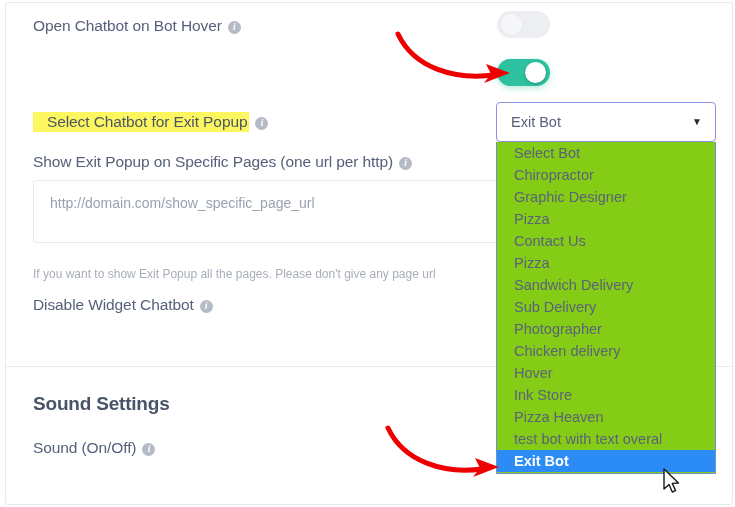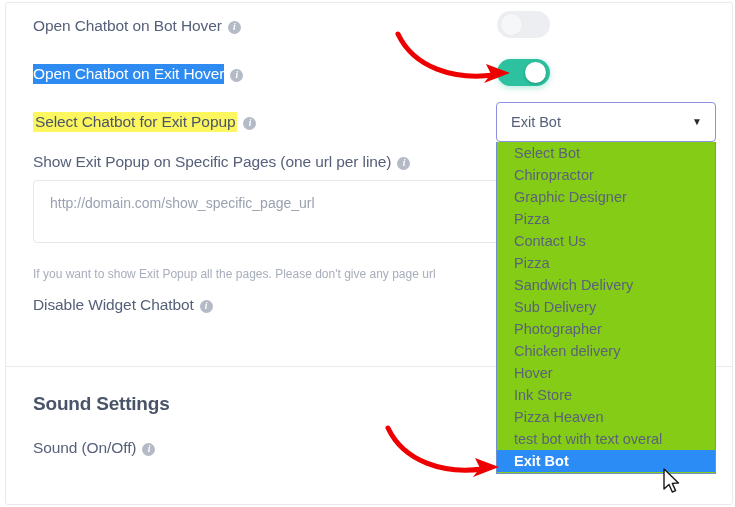--- a/index.html
+++ b/index.html
@@ -53,21 +53,21 @@
   .lbl-text { display: inline; }
 
   .hl-blue .lbl-text {
     background: #2e8bf2;
     color: #ffffff;
     padding: 1px 0 2px 0;
   }
   .hl-yellow .lbl-text {
     background: #fcf75e;
     color: #4c5568;
-    padding: 1px 2px 2px 2px;
+    padding: 1px 2px 2px 14px;
   }
 
   
   .info-icon {
     display: inline-block;
     width: 13px;
     height: 13px;
     border-radius: 50%;
     background: #b4bac6;
     color: #ffffff;
@@ -231,33 +231,30 @@
   <div class="card"></div>
   <div class="divider"></div>
 
   <div class="row-label" style="left:33px; top:16px;">
     <span class="lbl-text">Open Chatbot on Bot Hover</span><span class="info-icon">i</span>
   </div>
   <div class="toggle off" style="left:497px; top:11px;">
     <div class="knob"></div>
   </div>
 
-  <div class="row-label hl-blue" style="left:33px; top:64px;">
-    <span class="lbl-text">Open Chatbot on Exit Hover</span><span class="info-icon">i</span>
-  </div>
   <div class="toggle on" style="left:497px; top:59px;">
     <div class="knob"></div>
   </div>
 
   <div class="row-label hl-yellow" style="left:33px; top:112px;">
     <span class="lbl-text">Select Chatbot for Exit Popup</span><span class="info-icon">i</span>
   </div>
 
   <div class="row-label" style="left:33px; top:152px;">
-    <span class="lbl-text">Show Exit Popup on Specific Pages (one url per line)</span><span class="info-icon">i</span>
+    <span class="lbl-text">Show Exit Popup on Specific Pages (one url per http)</span><span class="info-icon">i</span>
   </div>
 
   <textarea class="url-textarea" placeholder="http://domain.com/show_specific_page_url" style=""></textarea>
 
   <div class="helper-text">If you want to show Exit Popup all the pages. Please don't give any page url</div>
 
   <div class="row-label" style="left:33px; top:295px;">
     <span class="lbl-text">Disable Widget Chatbot</span><span class="info-icon">i</span>
   </div>
 

